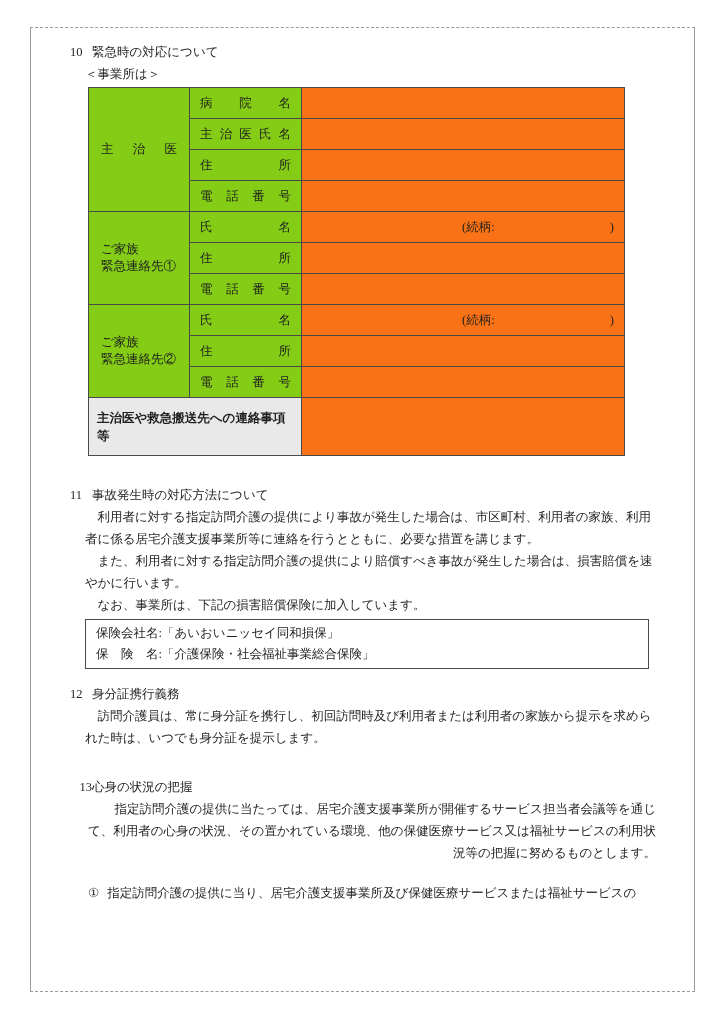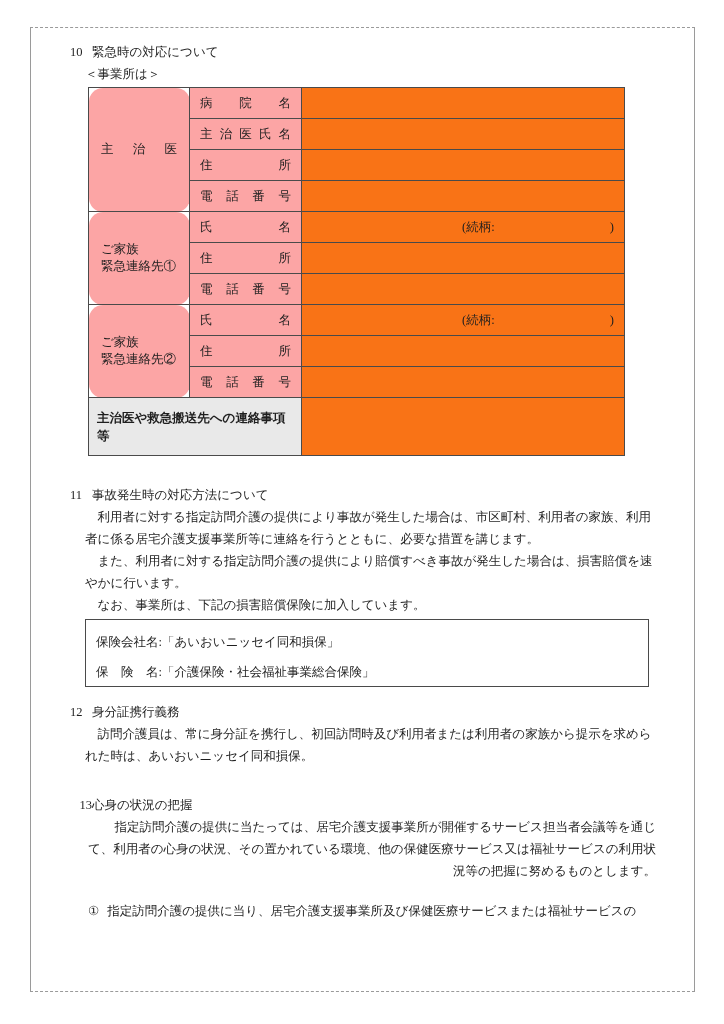--- a/index.html
+++ b/index.html
@@ -26,22 +26,22 @@
 
   
   table.contact {
     border-collapse:collapse; table-layout:fixed;
     margin:2px 0 0 18px; width:536px;
   }
   table.contact td {
     border:1px solid #4a4a4a; vertical-align:middle;
     height:31px; overflow:hidden;
   }
-  td.gcell, td.lcell { background:#fca5a5; }
-  td.gcell { padding:2px 12px; line-height:17px;border-radius:14px; }
+  td.gcell, td.lcell { background:#84cc16; }
+  td.gcell { padding:2px 12px; line-height:17px; }
   td.lcell { padding:2px 10px; }
   td.vcell { background:#f97316; padding:0 10px 0 6px; }
   .jl { text-align:justify; text-align-last:justify; }
   .zoku {
     display:flex; justify-content:space-between;
     width:152px; margin-left:auto;
   }
   tr.notes-row td { height:58px; }
   td.notes-label { background:#e9e9e9; padding:2px 12px 2px 8px; line-height:18px;font-weight:bold; }
 
@@ -49,21 +49,21 @@
   .sec11 { margin-top:28px; }
   .sec12 { margin-top:14px; }
   .sec13 { margin-top:27px;text-align:right; }
   .sec14 { margin-top:18px; }
 
   .ins-box {
     margin:3px 0 0 15px; width:564px;
     border:1px solid #4a4a4a;
     padding:3px 10px; line-height:21px;
   }
-  .ins-line { display:flex;margin-top:9px; }
+  .ins-line { display:flex; }
   .ins-line .lbl { flex:0 0 auto; }
 </style>
 </head>
 <body>
 
 <div class="page-frame"></div>
 
 <div class="content">
 
   <div class="sec10">
@@ -169,21 +169,21 @@
         <span>「介護保険・社会福祉事業総合保険」</span>
       </div>
     </div>
   </div>
 
   <div class="sec12">
     <div class="sec-h">
       <span class="num">12</span>
       <span>身分証携行義務</span>
     </div>
-    <div class="para">訪問介護員は、常に身分証を携行し、初回訪問時及び利用者または利用者の家族から提示を求められた時は、あいおいニッセイ同和損保。</div>
+    <div class="para">訪問介護員は、常に身分証を携行し、初回訪問時及び利用者または利用者の家族から提示を求められた時は、いつでも身分証を提示します。</div>
   </div>
 
   <div class="sec13">
     <div class="sec-h">
       <span class="num">13</span>
       <span>心身の状況の把握</span>
     </div>
     <div class="para">指定訪問介護の提供に当たっては、居宅介護支援事業所が開催するサービス担当者会議等を通じて、利用者の心身の状況、その置かれている環境、他の保健医療サービス又は福祉サービスの利用状況等の把握に努めるものとします。</div>
   </div>
 

